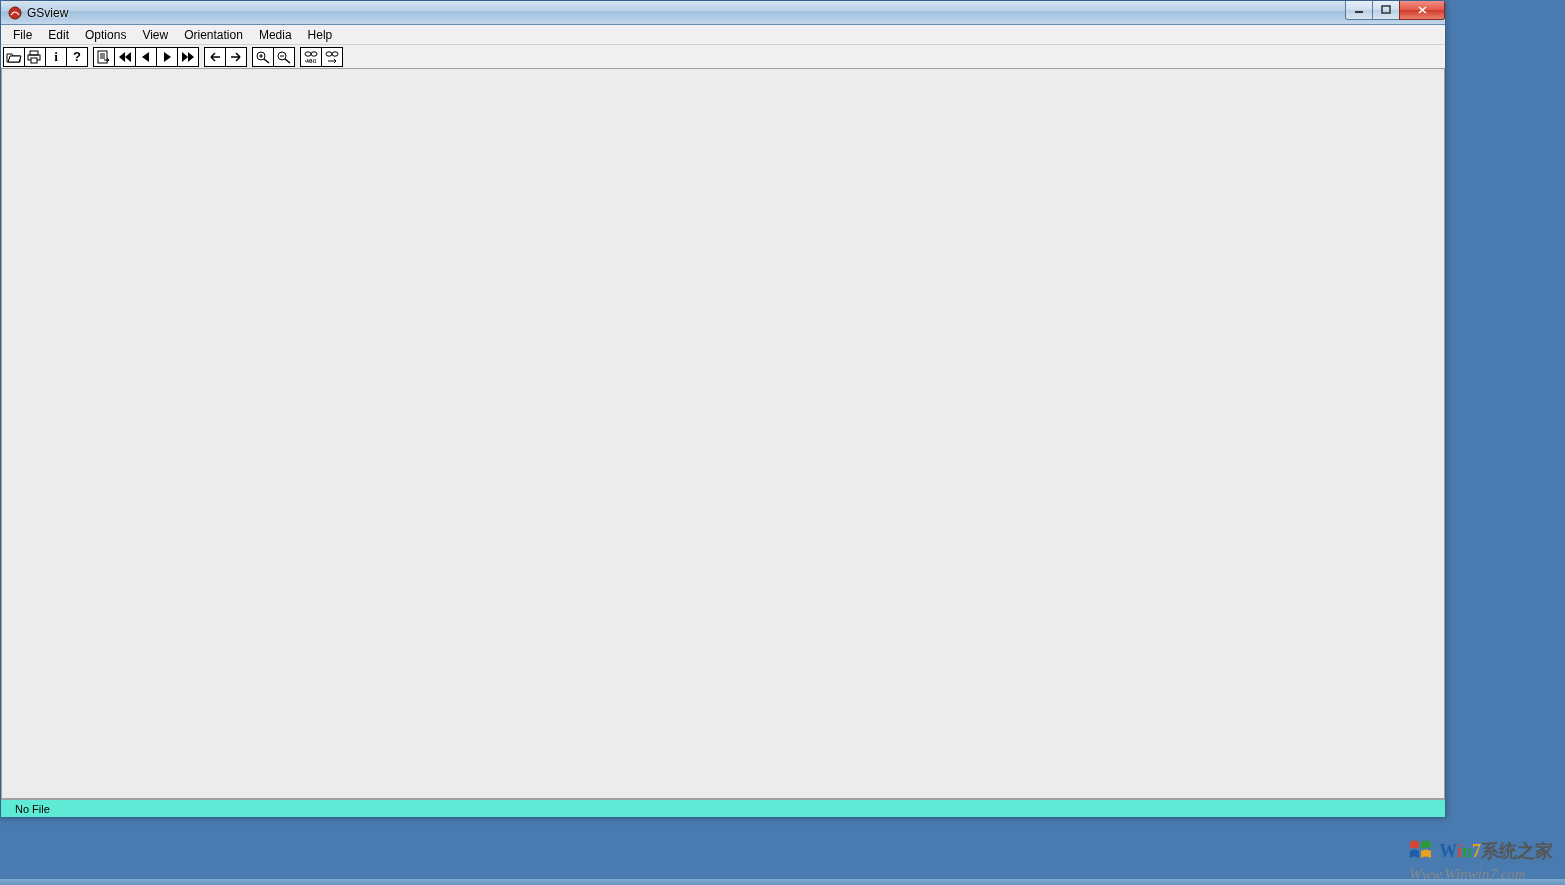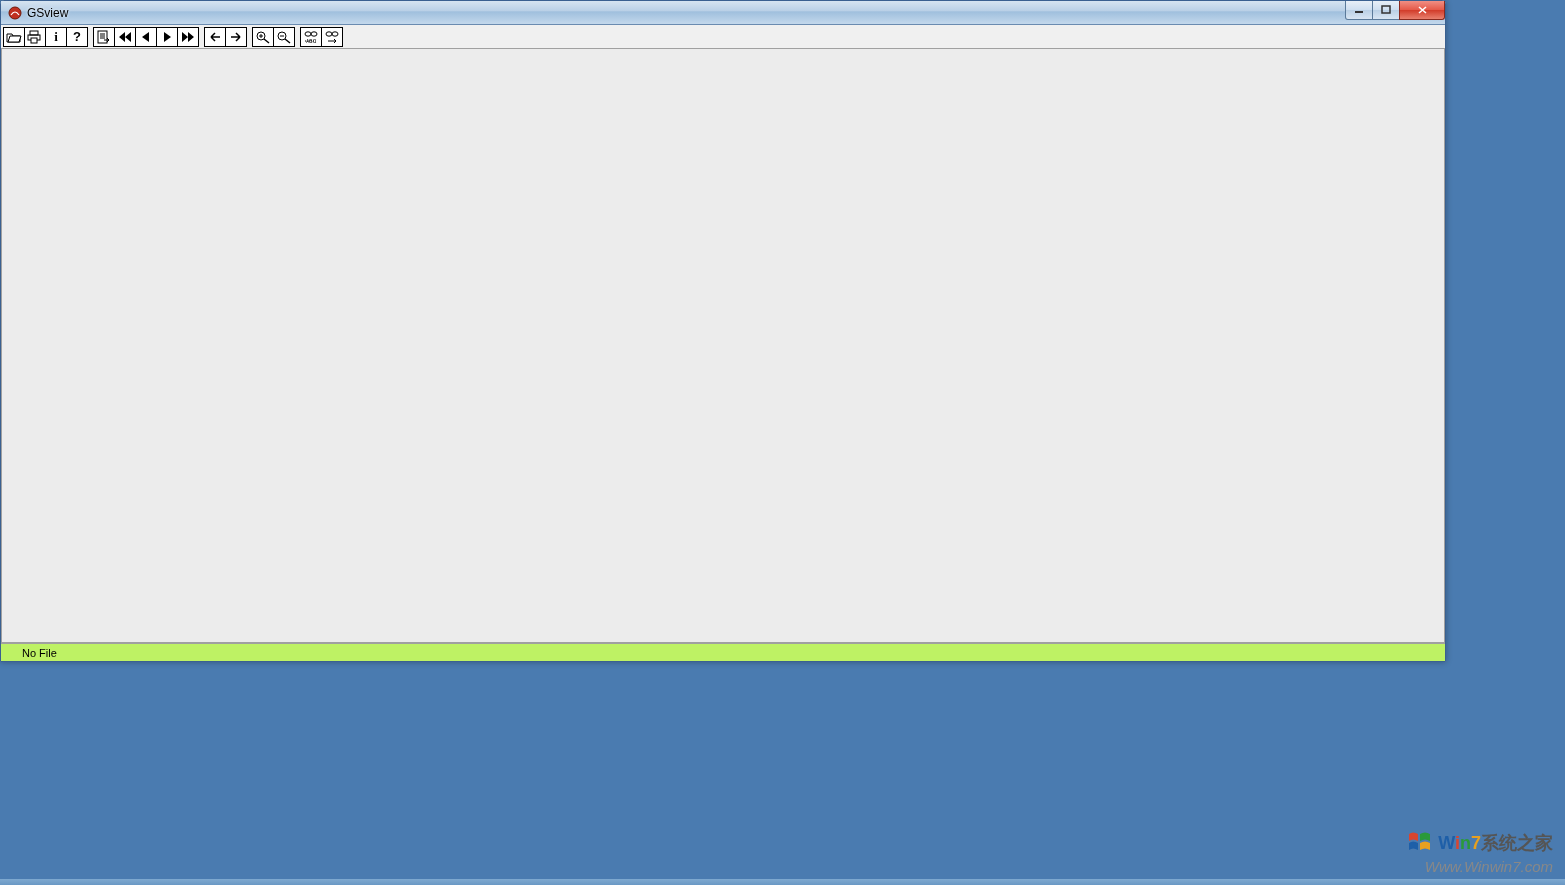--- a/index.html
+++ b/index.html
@@ -1,20 +1,20 @@
 <!DOCTYPE html>
 <html><head>
 <meta charset="utf-8">
 <style>
   * { box-sizing: border-box; margin: 0; padding: 0; }
   html, body { width: 1565px; height: 885px; overflow: hidden; font-family: "Segoe UI", Tahoma, sans-serif; background: #4a7bb0; }
   
   
   .window {
-    position: absolute; left: 0; top: 0; width: 1446px; height: 662px;
+    position: absolute; left: 0; top: 0; width: 1446px; height: 818px;
     background: #fff; border: 1px solid #3a6090; border-radius: 4px 4px 0 0;
     box-shadow: 0 0 6px rgba(0,0,0,0.3);
     display: flex; flex-direction: column;
   }
   
   
   .titlebar {
     height: 24px; display: flex; align-items: center;
     background: linear-gradient(to bottom, #d6e4f1 0%, #b8cfe6 45%, #9fbfdd 46%, #c3d8ec 100%);
     border-bottom: 1px solid #6a8bb0; padding: 0 2px; position: relative;
@@ -54,34 +54,34 @@
     margin-right: -1px;
   }
   .tbtn svg { display:block; }
   .tsep { width: 6px; height: 20px; }
   
   
   .content { flex: 1; background: #ececec; border: 1px solid #a0a0a0; border-top: none; margin: 0; overflow: auto; }
   
   
   .statusbar {
-    height: 18px; background: #bef264; border-top: 1px solid #a0a0a0;
-    font-size: 11px; padding: 1px 21px; display: flex; align-items: center;
+    height: 18px; background: #5eead4; border-top: 1px solid #a0a0a0;
+    font-size: 11px; padding: 1px 14px; display: flex; align-items: center;
   }
   
   
   .taskbar-peek {
     position: absolute; left: 0; bottom: 0; width: 1565px; height: 6px;
     background: linear-gradient(to bottom, #7fa9d0, #6a98c4);
   }
   
   
   .watermark {
-    position: absolute; right: 12px; bottom: 10px; text-align: right;
-    font-family: Liberation Sans, sans-serif;
+    position: absolute; right: 12px; bottom: 2px; text-align: left;
+    font-family: Liberation Serif, serif;
   }
   .wm-flag { display: inline-block; vertical-align: middle; margin-right: 4px; }
   .wm-line1 { font-size: 18px; font-weight: bold; }
   .wm-w { color: #1e5fa8; } .wm-i { color: #d94530; } .wm-n { color: #2a9a3a; } .wm-7 { color: #e8a020; }
   .wm-rest { color: #555; }
   .wm-line2 { font-size: 15px; color: #888; font-style: italic; }
 </style>
 </head>
 <body>
 
@@ -107,20 +107,29 @@
           </svg>
       </div>
       <div class="win-btn close">
         <svg width="11" height="10">
             <path d="M2 2 L9 8 M9 2 L2 8" stroke="#fff" stroke-width="1.6"></path>
           </svg>
       </div>
     </div>
   </div>
 
+  <div class="menubar">
+    <span class="menuitem">File</span>
+    <span class="menuitem">Edit</span>
+    <span class="menuitem">Options</span>
+    <span class="menuitem">View</span>
+    <span class="menuitem">Orientation</span>
+    <span class="menuitem">Media</span>
+    <span class="menuitem">Help</span>
+  </div>
 
   <div class="toolbar">
     <div class="tbtn">
       <svg width="16" height="14">
           <path d="M1 4 h5 l1 2 h7 v6 h-13 z" fill="none" stroke="#000"></path>
           <path d="M2 12 L4 6 h11 L13 12 z" fill="#fff" stroke="#000"></path>
         </svg>
     </div>
     <div class="tbtn">
       <svg width="16" height="14">

